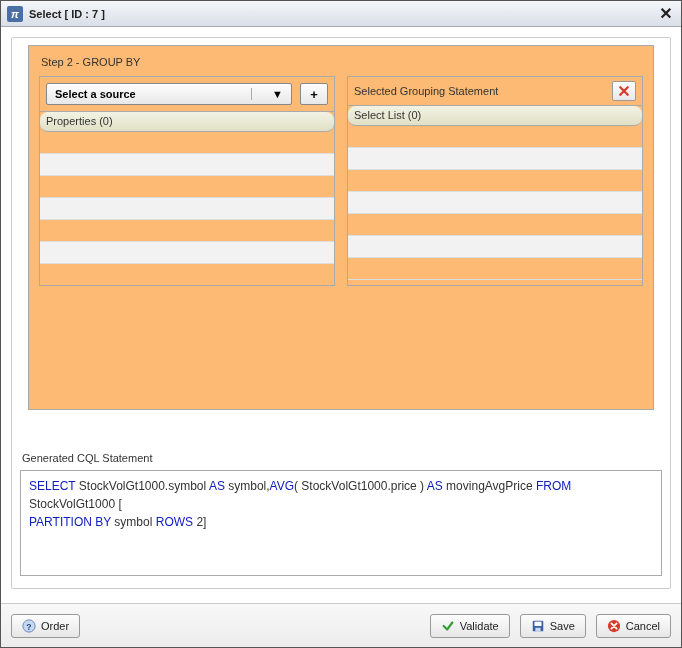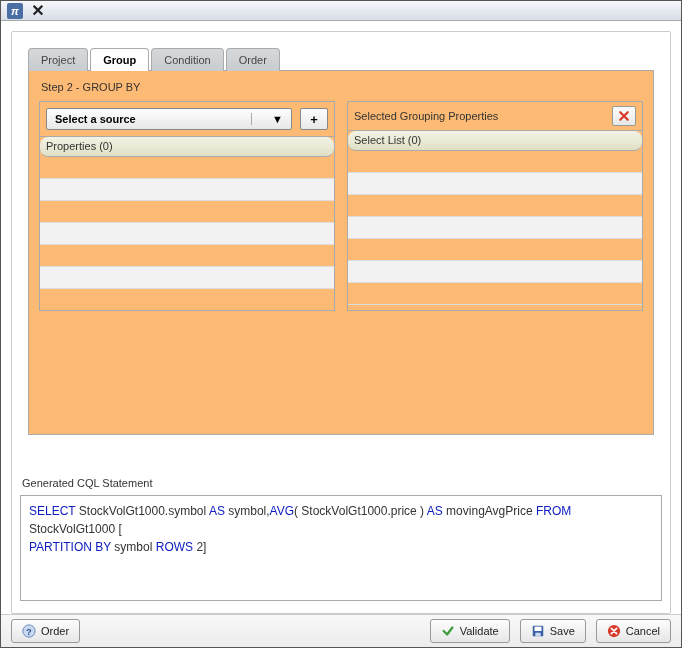--- a/index.html
+++ b/index.html
@@ -175,32 +175,27 @@
   }
   .f-btn.help { margin-left:0; }
   .ico { width:14px;height:14px; display:inline-flex;align-items:center;justify-content:center; }
 </style>
 </head>
 <body>
 
 <div class="dialog">
   <div class="titlebar">
     <span class="icon">π</span>
+    <span class="title">Select [ ID : 7 ]</span>
     <span class="close">✕</span>
   </div>
 
   <div class="content">
     <div class="outer-panel">
 
-      <div class="tabs">
-        <div class="tab">Project</div>
-        <div class="tab active">Group</div>
-        <div class="tab">Condition</div>
-        <div class="tab">Order</div>
-      </div>
 
       <div class="tab-body">
         <div class="step-label">Step 2 - GROUP BY</div>
 
         <div class="columns">
 
           <div class="col-left">
             <div class="src-row">
               <div class="select-source">
                 <span>Select a source</span>
@@ -219,21 +214,21 @@
                 <div class="grid-row alt"></div>
                 <div class="grid-row"></div>
                 <div class="grid-row alt"></div>
                 <div class="grid-row"></div>
               </div>
             </div>
           </div>
 
           <div class="col-right">
             <div class="right-header">
-              <span class="title">Selected Grouping Properties</span>
+              <span class="title">Selected Grouping Statement</span>
               <div class="delete-btn">
                 <svg viewBox="0 0 16 16">
                   <path d="M3 3 L13 13 M13 3 L3 13" stroke="#d83a2a" stroke-width="3" stroke-linecap="round"></path>
                 </svg>
               </div>
             </div>
             <div class="grid">
               <div class="grid-header">Select List (0)</div>
               <div class="grid-body">
                 <div class="grid-row"></div>

